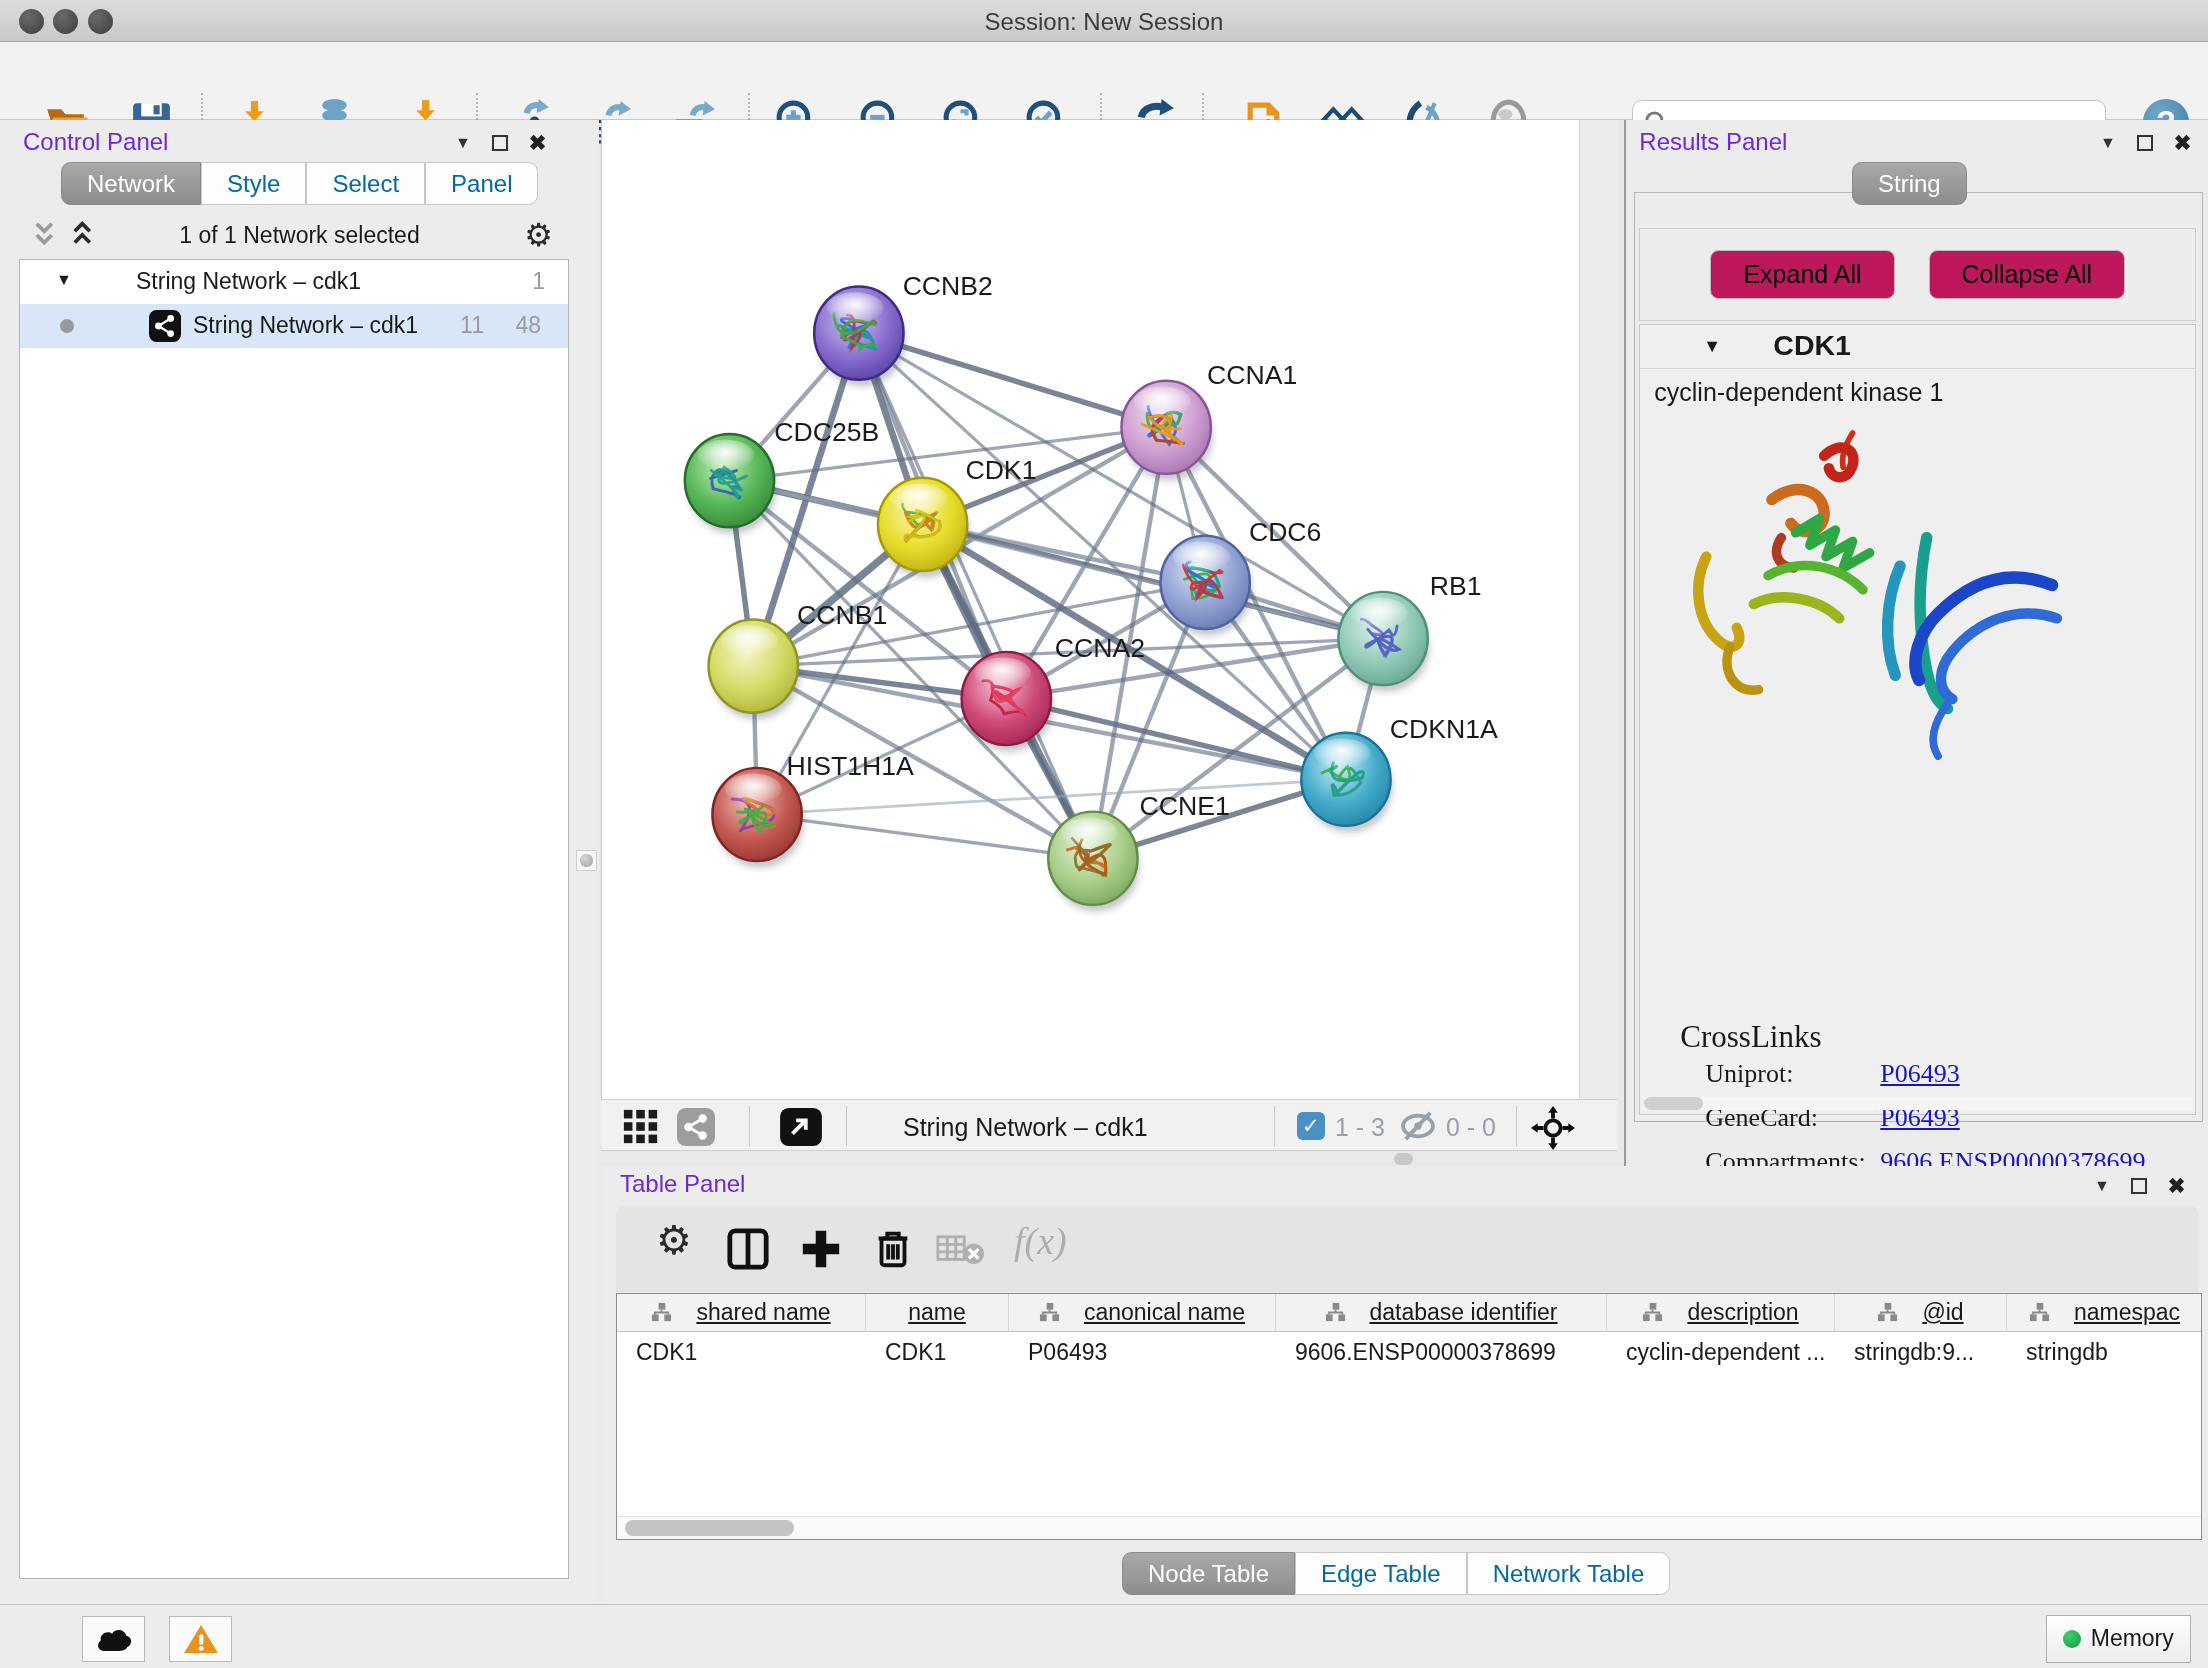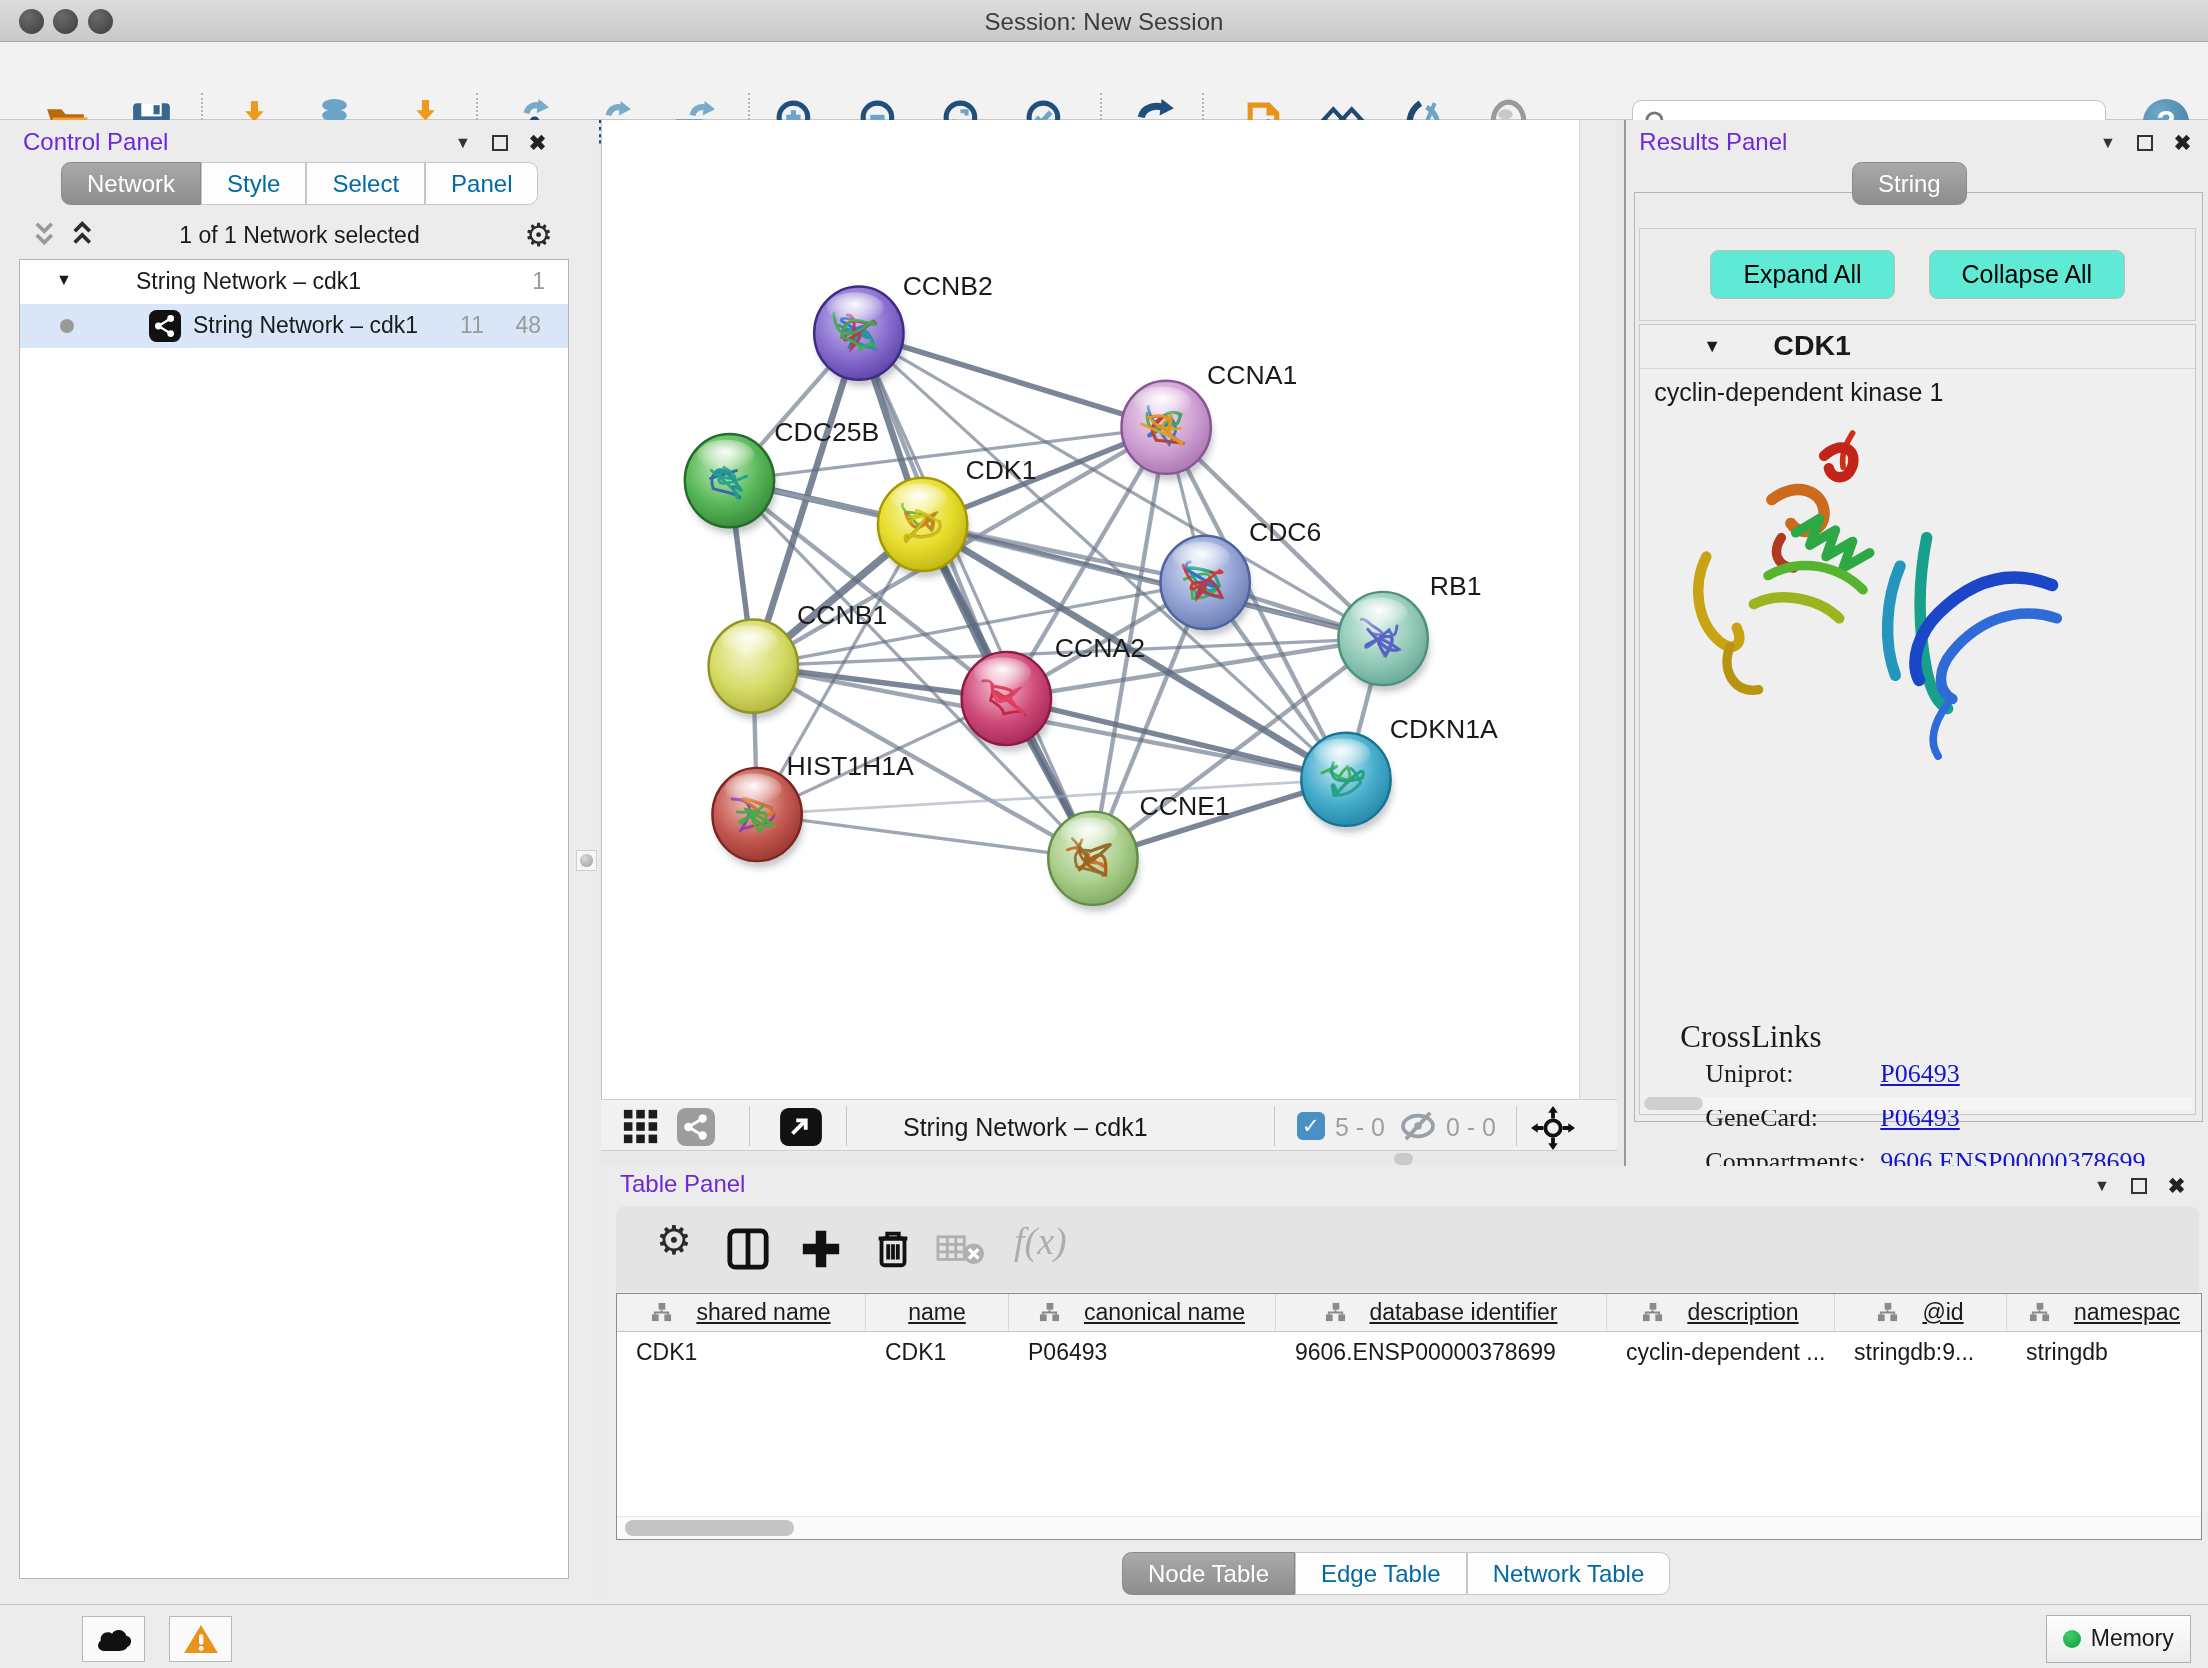--- a/index.html
+++ b/index.html
@@ -80,21 +80,21 @@
   
   #results-panel { position:absolute; left:1624px; top:120px; width:584px; height:1484px;
     background:#ececec; border-left:2.9px solid #9a9a9a; }
   #rp-header { position:absolute; left:13.3px; top:7.6px; }
   #rp-outer { position:absolute; left:7.6px; top:72px; width:569px; height:930px;
     border:1.9px solid #b4b4b4; }
   #rp-tab { position:absolute; left:226px; top:42px; z-index:3; }
   #rp-btnbox { position:absolute; left:13.3px; top:108px; width:557px; height:93px;
     border:1.9px solid #cdcdcd; background:#ececec; display:flex; align-items:center;
     justify-content:center; gap:34px; }
-  .rp-btn { padding:8.6px 32px; font-size:25px; background:#5eead4; border:1.9px solid #bcbcbc;
+  .rp-btn { padding:8.6px 32px; font-size:25px; background:#be185d; border:1.9px solid #bcbcbc;
     border-radius:8.6px; cursor:pointer; }
   #rp-section { position:absolute; left:13.3px; top:204px; width:557px; height:791px;
     border:1.9px solid #c8c8c8; background:#efefef; }
   #rp-sec-head { position:relative; height:44px; border-bottom:1px solid #d6d6d6; }
   #rp-sec-caret { position:absolute; left:63px; top:11.4px; font-size:18px; cursor:pointer; }
   #rp-gene { position:absolute; left:133px; top:3.8px; font-size:28.5px; font-weight:bold; }
   #rp-desc { position:absolute; left:14px; top:53px; font-size:25px; }
   #protein-img { position:absolute; left:34px; top:91px; }
   #xl-head { position:absolute; left:40px; top:694px; font-family:"Liberation Serif", serif;
     font-weight:normal; font-size:31px; }
@@ -580,21 +580,21 @@
     </svg>
   <div class="nf-sep" style="left:148px"></div>
   <svg class="nf-icon" style="left:179px" width="42" height="38" viewBox="0 0 44 40">
     <rect width="44" height="40" rx="9" fill="#111"></rect>
       <path d="M13 27 27 13M17 13h10v10" stroke="#fff" stroke-width="4" fill="none"></path>
     </svg>
   <div class="nf-sep" style="left:245px"></div>
   <div id="nf-title">String Network – cdk1</div>
   <div class="nf-sep" style="left:673px"></div>
   <div id="nf-checkbox">✓</div>
-  <span class="nf-count" style="left:734px">5 - 0</span>
+  <span class="nf-count" style="left:734px">1 - 3</span>
   <svg class="nf-icon" style="left:797px; top:11.4px;" width="40" height="30" viewBox="0 0 42 32">
     <ellipse cx="21" cy="16" rx="16" ry="11" fill="none" stroke="#9aa0a8" stroke-width="4"></ellipse>
     <circle cx="21" cy="16" r="4" fill="#9aa0a8"></circle>
       <path d="M34 2 8 30" stroke="#9aa0a8" stroke-width="4"></path>
     </svg>
   <span class="nf-count" style="left:845px">0 - 0</span>
   <div class="nf-sep" style="left:915px"></div>
   <svg class="nf-icon" style="left:930px; top:5.7px;" width="44" height="44" viewBox="0 0 46 46">
     <circle cx="23" cy="23" r="8" fill="none" stroke="#111" stroke-width="4"></circle>
     <path d="M23 3v10M23 33v10M3 23h10M33 23h10" stroke="#111" stroke-width="4"></path>

